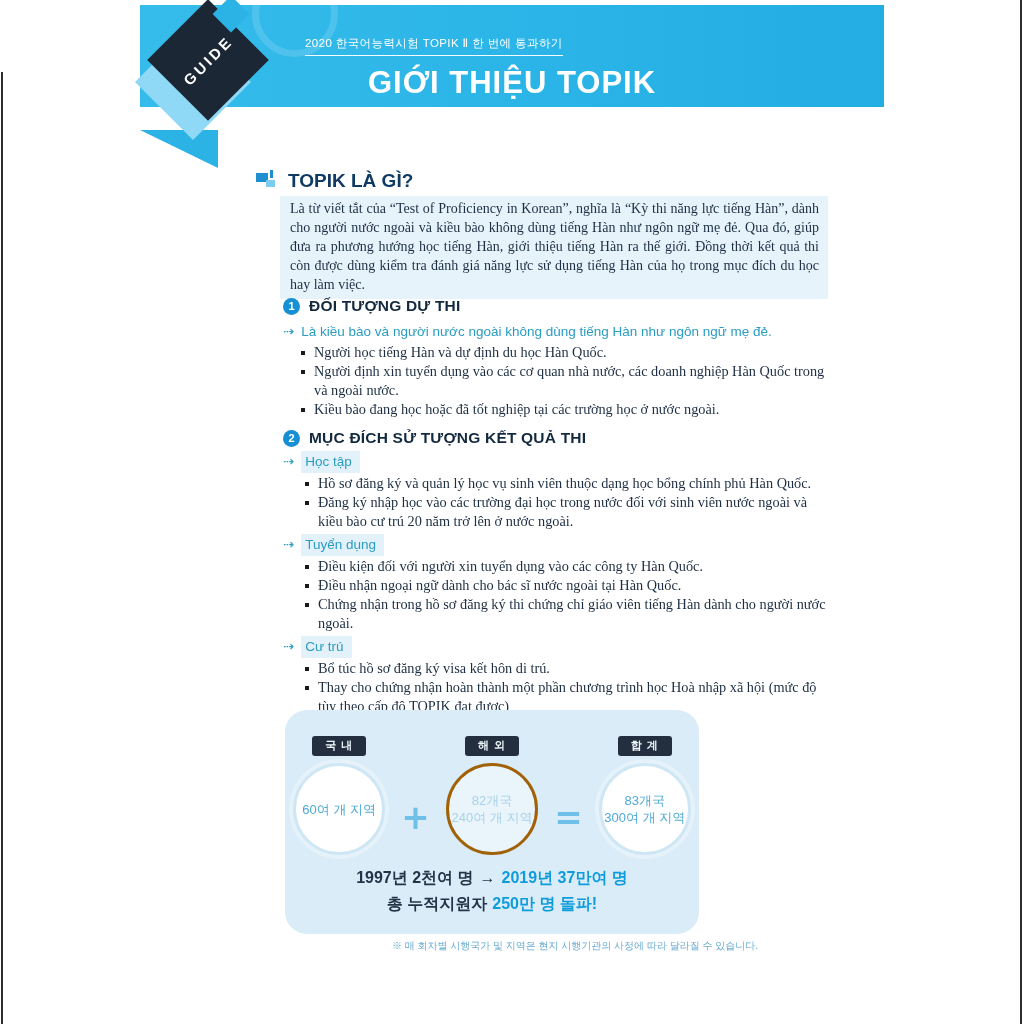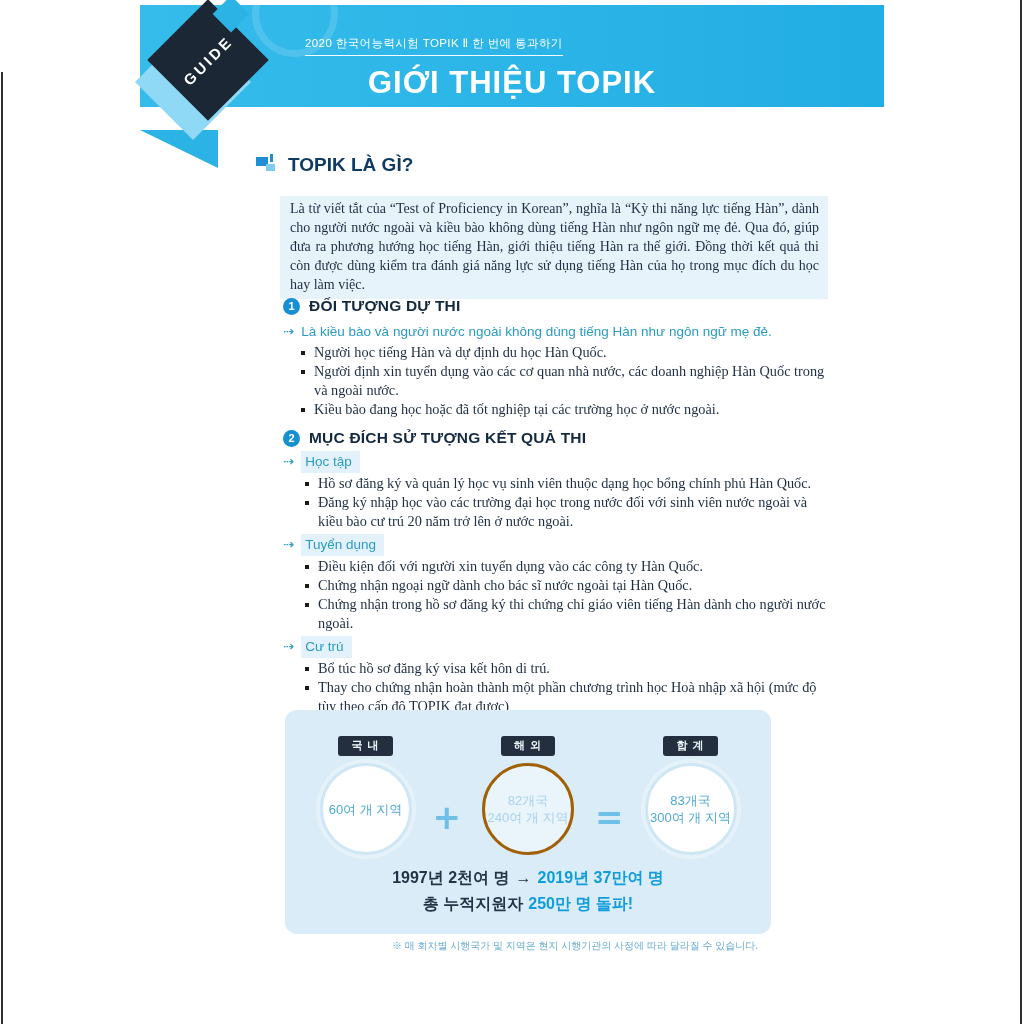--- a/index.html
+++ b/index.html
@@ -37,21 +37,21 @@
   .diamond-light { position:absolute; left:152px; top:41px; width:82px; height:82px; background:#8fd9f6; transform:rotate(45deg); }
   .diamond      { position:absolute; left:165px; top:17px; width:86px; height:86px; background:#1b2735; transform:rotate(45deg); }
   .diamond-notch{ position:absolute; left:218px; top:1px;  width:26px; height:26px; background:#2bb3e6; transform:rotate(45deg); }
   .guide-label  {
     position:absolute; left:148px; top:52px; width:120px; text-align:center;
     transform:rotate(-45deg); color:#ffffff;
     font-family:"Liberation Sans",sans-serif; font-weight:700; font-size:15px; letter-spacing:3px;
   }
 
   
-  .intro-head { position:absolute; left:256px; top:154px; display:flex; gap:10px; align-items:center; }
+  .intro-head { position:absolute; left:256px; top:170px; display:flex; gap:10px; align-items:center; }
   .intro-icon { position:relative; width:22px; height:22px; flex:0 0 22px; }
   .intro-icon .b1 { position:absolute; left:0; top:3px; width:12px; height:9px; background:#1f8fd0; }
   .intro-icon .b2 { position:absolute; left:10px; top:10px; width:9px; height:7px; background:#7ccdef; }
   .intro-icon .b3 { position:absolute; left:14px; top:0; width:3px; height:8px; background:#1f8fd0; }
   .intro-heading { margin:0; font-family:"Liberation Sans",sans-serif; font-weight:700; font-size:19px; color:#0f3a63; }
   .intro-para {
     position:absolute; left:280px; top:196px; width:548px; margin:0;
     background:#e7f3fb; padding:3px 9px 5px 10px;
     font-size:14px; line-height:19px; text-align:justify; color:#1c2e44;
   }
@@ -77,22 +77,22 @@
   .group { margin-top:3px; }
   .group-label {
     display:flex; gap:7px; margin-left:28px; align-items:baseline;
     font-family:"Liberation Sans",sans-serif; font-size:13.5px; line-height:19px; color:#2a9cc2;
   }
   .group-label .label-text { background:#e3f1fa; padding:1px 8px 2px 4px; }
   .group .bullets { margin-left:50px; margin-top:1px; }
 
   
   .panel {
-    position:absolute; left:285px; top:710px; width:486px; height:224px;
-    background:#d9ecf8; border-radius:12px; padding-top:26px;
+    position:absolute; left:285px; top:710px; width:414px; height:224px;
+    background:#d9ecf8; border-radius:22px; padding-top:26px;
   }
   .cards { display:flex; justify-content:center; align-items:flex-start; gap:8px; }
   .card { display:flex; flex-direction:column; align-items:center; width:118px; }
   .tag {
     background:#232f3f; color:#eef6fc; border-radius:3px; padding:4px 13px 5px;
     font-family:"Liberation Sans",sans-serif; font-weight:700; font-size:11px; line-height:1; letter-spacing:1px;
   }
   .circle {
     margin-top:7px; width:92px; height:92px; border-radius:50%;
     display:flex; flex-direction:column; align-items:center; justify-content:center;
@@ -193,21 +193,21 @@
         <span class="arrow-glyph">⇢</span>
         <span class="label-text">Tuyển dụng</span>
       </div>
       <div class="bullets">
         <div class="bullet-item">
           <span class="sq"></span>
           <span>Điều kiện đối với người xin tuyển dụng vào các công ty Hàn Quốc.</span>
         </div>
         <div class="bullet-item">
           <span class="sq"></span>
-          <span>Chứng nhận ngoại ngữ dành cho bác sĩ nước ngoài tại Hàn Quốc.</span>
+          <span>Điều nhận ngoại ngữ dành cho bác sĩ nước ngoài tại Hàn Quốc.</span>
         </div>
         <div class="bullet-item">
           <span class="sq"></span>
           <span>Chứng nhận trong hồ sơ đăng ký thi chứng chỉ giáo viên tiếng Hàn dành cho người nước ngoài.</span>
         </div>
       </div>
     </div>
 
     <div class="group">
       <div class="group-label">

